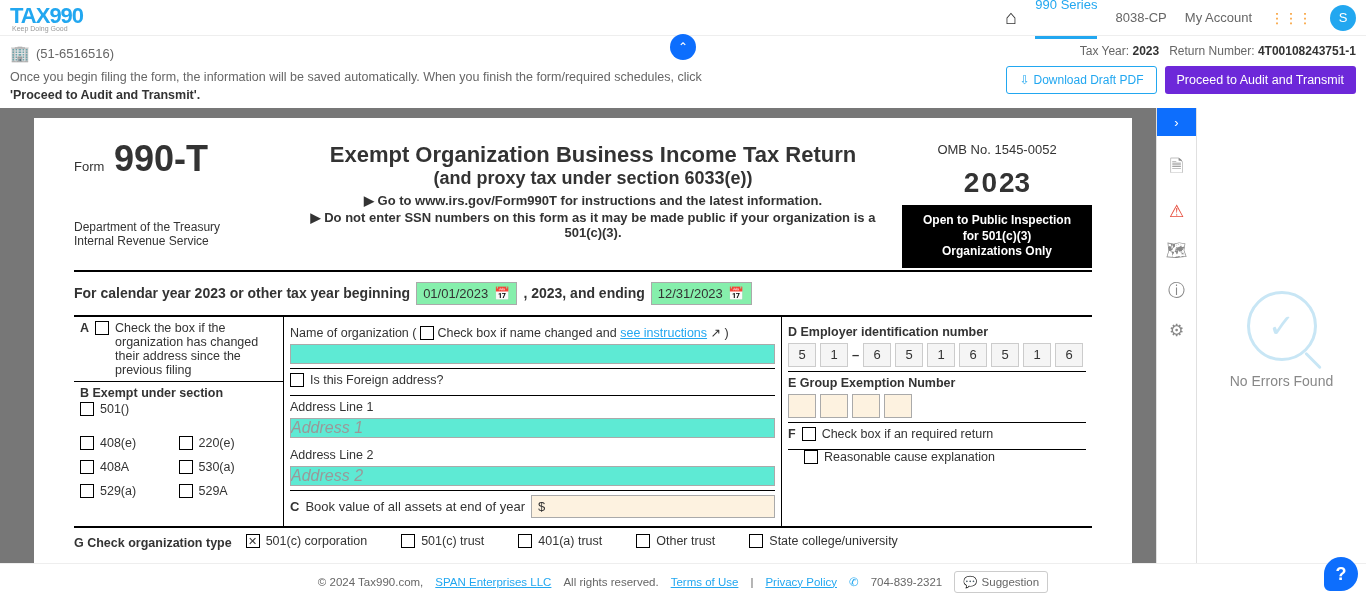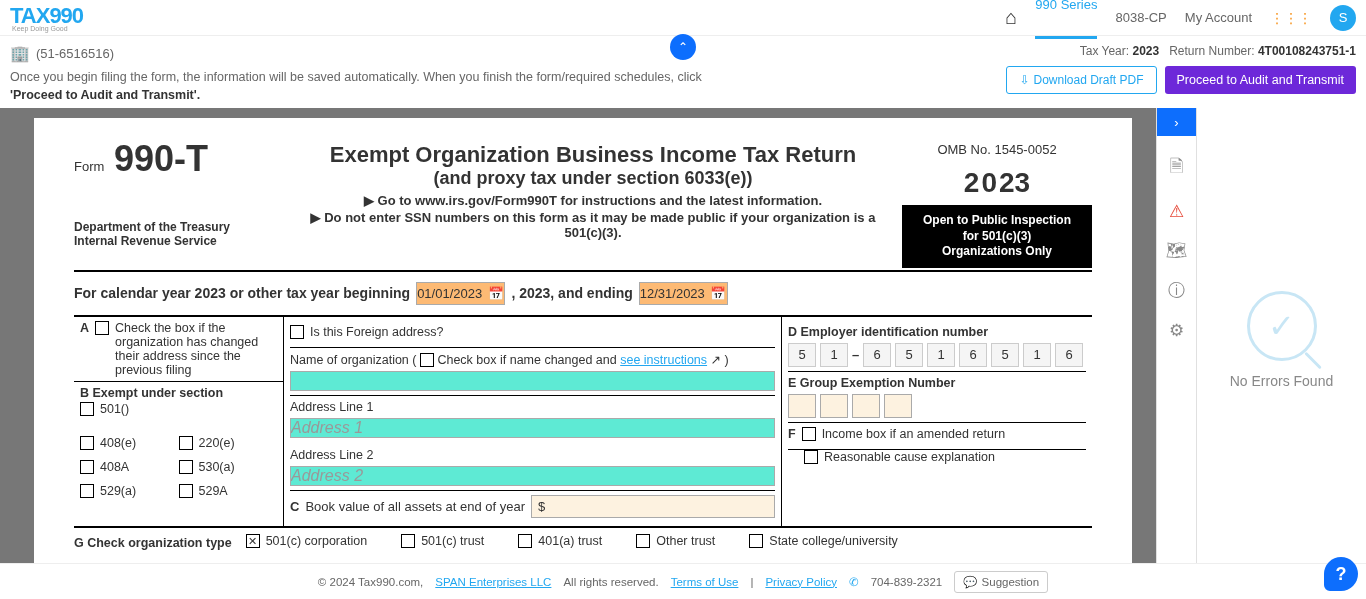--- a/index.html
+++ b/index.html
@@ -29,34 +29,34 @@
 .btn-proceed { background: #6d28d9; color: #fff; border: none; padding: 7px 12px; border-radius: 3px; font-size: 12.5px; cursor: pointer; }
 .collapse-tab { position: absolute; left: 50%; top: -2px; transform: translateX(-50%); width: 26px; height: 26px; background: #0d6efd; border-radius: 50%; display: flex; align-items: center; justify-content: center; color: #fff; cursor: pointer; font-size: 12px; }
 
 .main-area { display: flex; height: 464px; }
 .form-container { flex: 1; background: #777; padding: 10px 0 0 10px; overflow-y: auto; }
 .form-page { background: #fff; margin: 0 auto; width: 1098px; padding: 20px 40px; }
 .form-header { display: flex; border-bottom: 2px solid #000; padding-bottom: 2px; }
 .fh-left { width: 210px; }
 .fh-left .form-label { font-size: 13px; display: inline; }
 .fh-left .form-num { font-size: 36px; font-weight: bold; display: inline; margin-left: 6px; }
-.fh-left .dept { font-size: 12px; margin-top: 40px; font-weight: bold; }
+.fh-left .dept { font-size: 12px; margin-top: 40px; }
 .fh-mid { flex: 1; text-align: center; padding: 0 10px; }
 .fh-mid h1 { font-size: 22px; font-weight: bold; margin-top: 4px; }
 .fh-mid h2 { font-size: 18px; font-weight: bold; }
 .fh-mid .instr { font-size: 13px; font-weight: bold; margin-top: 4px; }
 .fh-mid .instr2 { font-size: 13px; font-weight: bold; margin-top: 2px; }
 .fh-right { width: 190px; text-align: center; }
 .omb { font-size: 13px; padding: 4px 0; }
 .year { font-size: 28px; font-weight: bold; padding: 6px 0; }
 .year .yy { letter-spacing: 2px; }
 .public-notice { background: #000; color: #fff; font-size: 12px; padding: 8px 4px; font-weight: bold; line-height: 1.3; }
 
 .cal-year { padding: 10px 0; font-size: 14px; font-weight: bold; display: flex; align-items: center; gap: 6px; border-bottom: 2px solid #000; }
-.date-input { border: 1px solid #aaa; background: #fdba74; padding: 3px 0; display: inline-flex; align-items: center; gap: 6px; font-weight: normal; font-size: 13px; }
+.date-input { border: 1px solid #aaa; background: #86efac; padding: 3px 6px; display: inline-flex; align-items: center; gap: 6px; font-weight: normal; font-size: 13px; }
 .cal-icon { color: #666; }
 
 .section-grid { display: flex; border-bottom: 2px solid #000; }
 .col { border-right: 1px solid #000; padding: 4px 6px; }
 .col:last-child { border-right: none; }
 .col-a { width: 210px; }
 .col-mid { flex: 1; }
 .col-right { width: 310px; }
 
 .check-row { display: flex; align-items: flex-start; gap: 6px; font-size: 12.5px; margin-bottom: 4px; }
@@ -232,35 +232,35 @@
                 <span>529(a)</span>
               </div>
             <div class="check-row">
                 <span class="chk"></span>
                 <span>529A</span>
               </div>
           </div>
         </div>
         <div class="col col-mid">
           <div class="sub-border">
-            <div class="check-row">
-                <span class="chk"></span>
-                <span>Is this Foreign address?</span>
-              </div>
-          </div>
-          <div class="sub-border">
             <div class="sec-label">
               <span>Name of organization (</span>
               <span class="chk" style="display:inline-block;vertical-align:middle"></span>
               <span>Check box if name changed and</span>
               <a class="link">see instructions</a>
               <span>↗</span>
               <span>)</span>
             </div>
             <input class="text-input" style="">
+          </div>
+          <div class="sub-border">
+            <div class="check-row">
+                <span class="chk"></span>
+                <span>Is this Foreign address?</span>
+              </div>
           </div>
           <div class="sub-border">
             <div class="addr-row">
               <div class="addr-col">
                 <div class="sec-label">Address Line 1</div>
                 <input class="text-input" placeholder="Address 1" style="">
               </div>
               <div class="addr-col">
                 <div class="sec-label">Address Line 2</div>
                 <input class="text-input" placeholder="Address 2" style="">
@@ -295,21 +295,21 @@
               <div class="grp-box"></div>
               <div class="grp-box"></div>
               <div class="grp-box"></div>
               <div class="grp-box"></div>
             </div>
           </div>
           <div class="sub-border">
             <div class="check-row">
               <b>F</b>
               <span class="chk"></span>
-              <span>Income box if an amended return</span>
+              <span>Check box if an required return</span>
             </div>
           </div>
           <div>
             <div class="check-row">
               <span style="width:10px"></span>
               <span class="chk"></span>
               <span>Reasonable cause explanation</span>
             </div>
           </div>
         </div>

